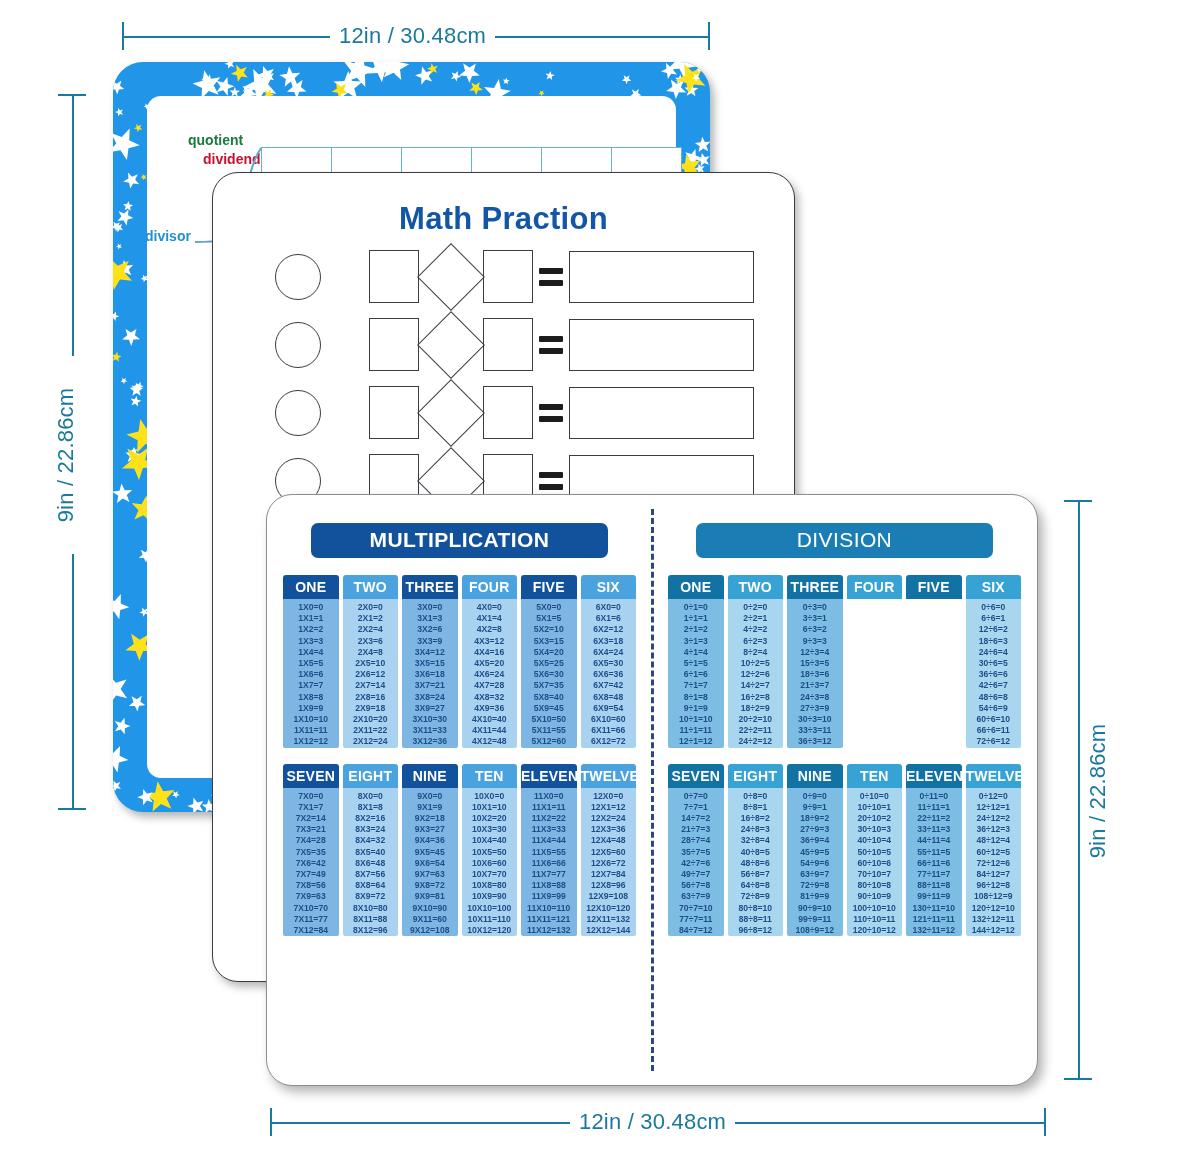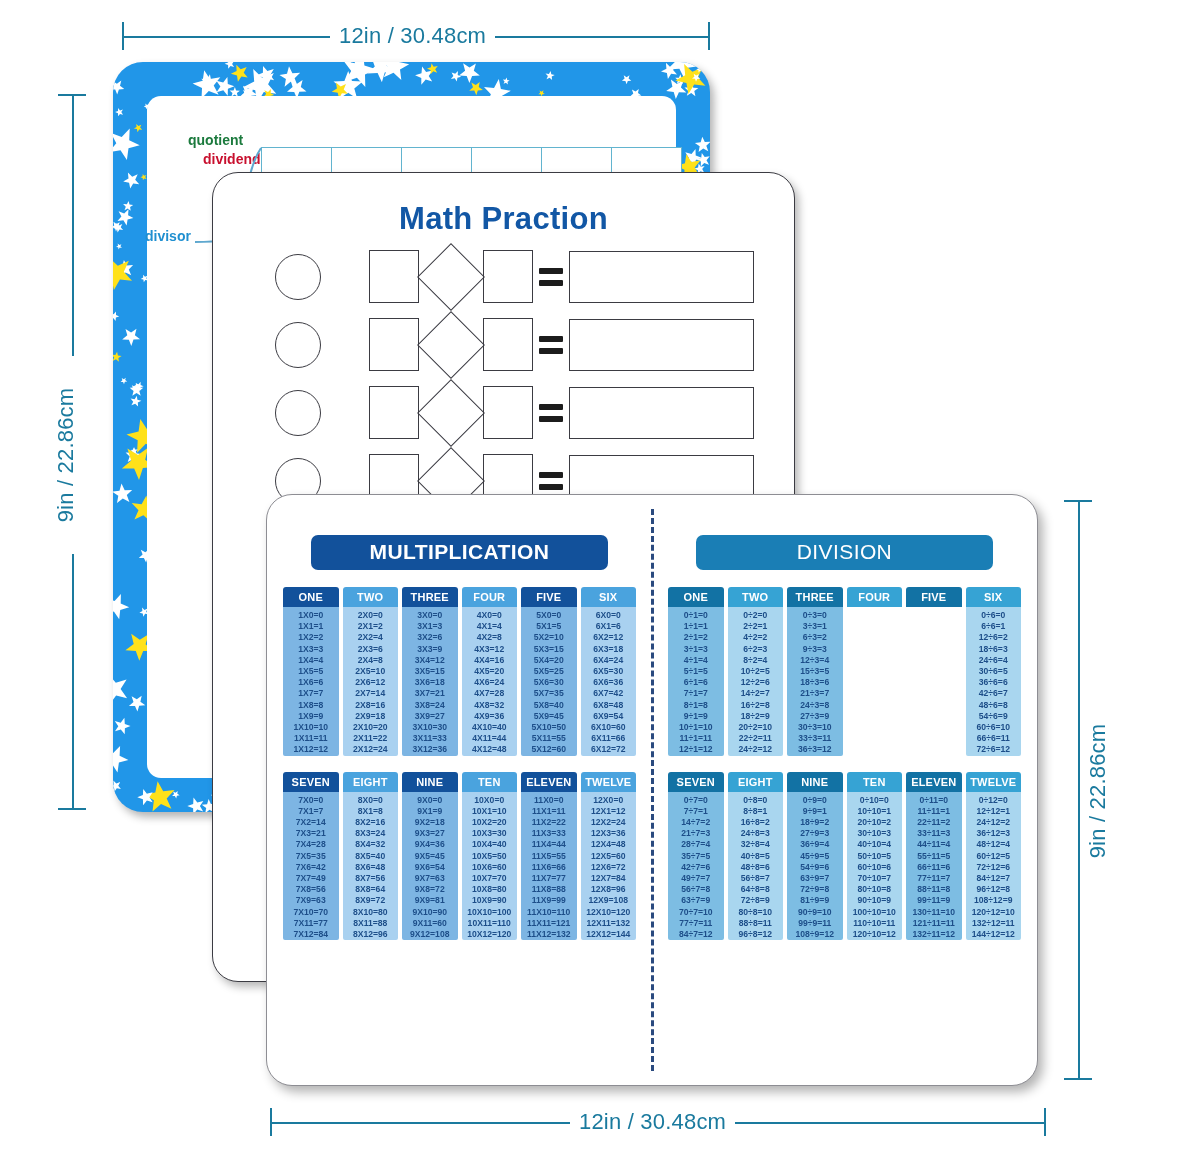--- a/index.html
+++ b/index.html
@@ -195,21 +195,21 @@
     position: absolute;
     left: 50%;
     top: 14px;
     bottom: 14px;
     width: 0;
     border-left: 3px dashed #2a4a7f;
     transform: translateX(-1px);
   }
   .half {
     position: absolute;
-    top: 16px;
+    top: 4px;
     bottom: 0;
     box-sizing: border-box;
     padding: 24px 16px 14px 16px;
   }
   .half.left  { left: 0;   width: 50%; }
   .half.right { right: 0;  width: 50%; }
 
   .sect-title {
     color: #ffffff;
     font-size: 21px;
@@ -233,21 +233,21 @@
   .tbl-col {
     flex: 1 1 0;
     min-width: 0;
     border-radius: 3px 3px 2px 2px;
     overflow: hidden;
   }
   .col-head {
     text-align: center;
     color: #ffffff;
     font-weight: bold;
-    font-size: 11px;
+    font-size: 14px;
     font-family: "Liberation Sans", sans-serif;
     padding: 4px 0 4px 0;
     letter-spacing: .2px;
   }
   .col-body {
     padding: 3px 0 0 0;
   }
   .col-body div {
     text-align: center;
     font-size: 8.6px;

